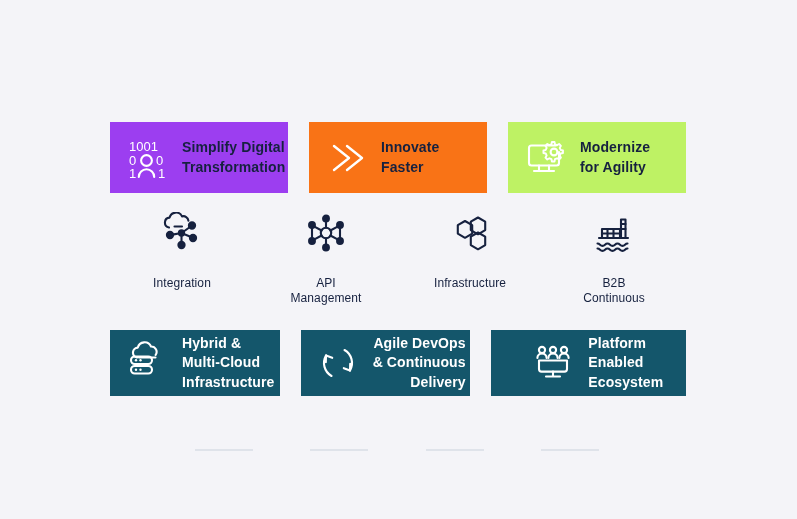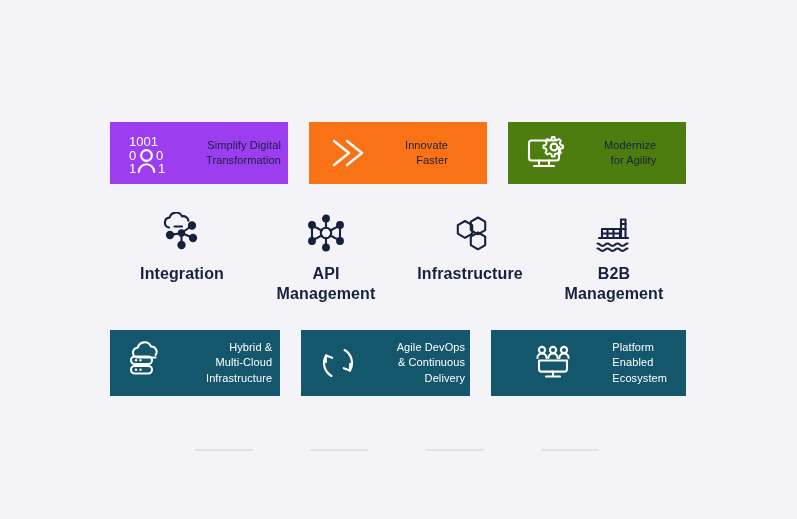--- a/index.html
+++ b/index.html
@@ -33,40 +33,39 @@
   .card-row.bottom { top: 330px; height: 66px; }
 
   .card {
     flex: 1 1 0;
     display: flex;
     align-items: center;
     box-sizing: border-box;
     padding-left: 14px;
     gap: 12px;
   }
-  .card-top { height: 62px; text-align: right; }
+  .card-top { height: 71px; }
   .card-bottom { height: 66px; }
 
   .card-icon {
     flex: 0 0 auto;
     width: 46px;
     height: 46px;
     display: flex;
     align-items: center;
     justify-content: center;
   }
   .card-icon svg { display: block; }
 
   .card-label {
-    font-size: 11px;
-    font-weight: normal;
+    font-size: 14px;
+    font-weight: bold;
     line-height: 1.38;
     letter-spacing: 0.1px;
     white-space: pre-line;
-    margin-left: 24px;
   }
 
   
   .pipeline {
     position: absolute;
     left: 110px;
     top: 210px;
     width: 576px;
     height: 100px;
   }
@@ -89,23 +88,23 @@
     align-items: center;
   }
   .step-icon {
     height: 46px;
     display: flex;
     align-items: center;
     justify-content: center;
   }
   .step-icon svg { display: block; }
   .step-label {
-    margin-top: 8px;
-    font-size: 16px;
-    font-weight: bold;
+    margin-top: 20px;
+    font-size: 12px;
+    font-weight: normal;
     color: #16213f;
     text-align: center;
     line-height: 1.28;
     white-space: pre-line;
     letter-spacing: 0.1px;
   }
 </style>
 </head>
 <body>
 
@@ -133,21 +132,21 @@
       <span class="card-icon">
         <svg width="44" height="44" viewBox="0 0 44 44" fill="none" stroke="#ffffff" stroke-width="2.4" stroke-linecap="round" stroke-linejoin="round">
           <path d="M10 10 L25 22 L10 34"></path>
           <path d="M23 10 L38 22 L23 34"></path>
         </svg>
       </span>
       <span class="card-label" style="color:#16213f;">Innovate
 Faster</span>
     </div>
 
-    <div class="card card-top" style="background:#4d7c0f;">
+    <div class="card card-top" style="background:#bef264;">
       <span class="card-icon">
         <svg width="44" height="44" viewBox="0 0 44 44" fill="none" stroke="#ffffff" stroke-width="2.1" stroke-linecap="round" stroke-linejoin="round">
           <path d="M33 9.5H8.5a2.5 2.5 0 0 0-2.5 2.5v15a2.5 2.5 0 0 0 2.5 2.5h25a2.5 2.5 0 0 0 2.5-2.5V16"></path>
           <path d="M16 29.5v5"></path>
           <path d="M26 29.5v5"></path>
           <path d="M11 35h20"></path>
           <path d="M30.6 5.5h2.8l.5 2.5 2.3 1 2.2-1.3 2 2-1.3 2.2 1 2.3 2.5.5v2.8l-2.5.5-1 2.3 1.3 2.2-2 2-2.2-1.3-2.3 1-.5 2.5h-2.8l-.5-2.5-2.3-1-2.2 1.3-2-2 1.3-2.2-1-2.3-2.5-.5v-2.8l2.5-.5 1-2.3-1.3-2.2 2-2 2.2 1.3 2.3-1z" transform="translate(-2 0) scale(0.92) translate(3 1)"></path>
           <circle cx="31" cy="16" r="3.4"></circle>
         </svg>
       </span>
@@ -229,21 +228,21 @@
             <path d="M11 26V17h18v9"></path>
             <path d="M11 21.5h18"></path>
             <path d="M16.5 17v9"></path>
             <path d="M22.5 17v9"></path>
             <path d="M8 26h29"></path>
             <path d="M6.5 31.5c2.5 0 2.5 2.4 5 2.4s2.5-2.4 5-2.4 2.5 2.4 5 2.4 2.5-2.4 5-2.4 2.5 2.4 5 2.4 2.5-2.4 5-2.4"></path>
             <path d="M6.5 36.5c2.5 0 2.5 2.4 5 2.4s2.5-2.4 5-2.4 2.5 2.4 5 2.4 2.5-2.4 5-2.4 2.5 2.4 5 2.4 2.5-2.4 5-2.4"></path>
           </svg>
         </span>
         <span class="step-label">B2B
-Management</span>
+Continuous</span>
       </div>
 
 
     </div>
   </div>
 
   <div class="card-row bottom">
 
     <div class="card card-bottom" style="background:#14566b;">
       <span class="card-icon">
@@ -251,21 +250,21 @@
           <path d="M12 16.5a5 5 0 0 1 .8-9.9 7 7 0 0 1 13.2-1.1 5.4 5.4 0 0 1 4.6 8.5"></path>
           <path d="M14 16.5h16.5"></path>
           <rect x="6" y="15.5" width="21" height="7.5" rx="3.7"></rect>
           <rect x="6" y="25" width="21" height="7.5" rx="3.7"></rect>
           <circle cx="11" cy="19.2" r="1.2" fill="#ffffff" stroke="none"></circle>
           <circle cx="15.5" cy="19.2" r="1.2" fill="#ffffff" stroke="none"></circle>
           <circle cx="11" cy="28.7" r="1.2" fill="#ffffff" stroke="none"></circle>
           <circle cx="15.5" cy="28.7" r="1.2" fill="#ffffff" stroke="none"></circle>
         </svg>
       </span>
-      <span class="card-label" style="color:#ffffff;text-align:right;">Hybrid &amp;
+      <span class="card-label" style="color:#ffffff;">Hybrid &amp;
 Multi-Cloud
 Infrastructure</span>
     </div>
 
     <div class="card card-bottom" style="background:#14566b;text-align:right;">
       <span class="card-icon">
         <svg width="44" height="44" viewBox="0 0 44 44" fill="none" stroke="#ffffff" stroke-width="2.1" stroke-linecap="round" stroke-linejoin="round">
           <path d="M10 14.5A15 15 0 0 0 15.5 35"></path>
           <path d="M10 14.5l-0.2 6.6"></path>
           <path d="M10 14.5l6.2 2.3"></path>

